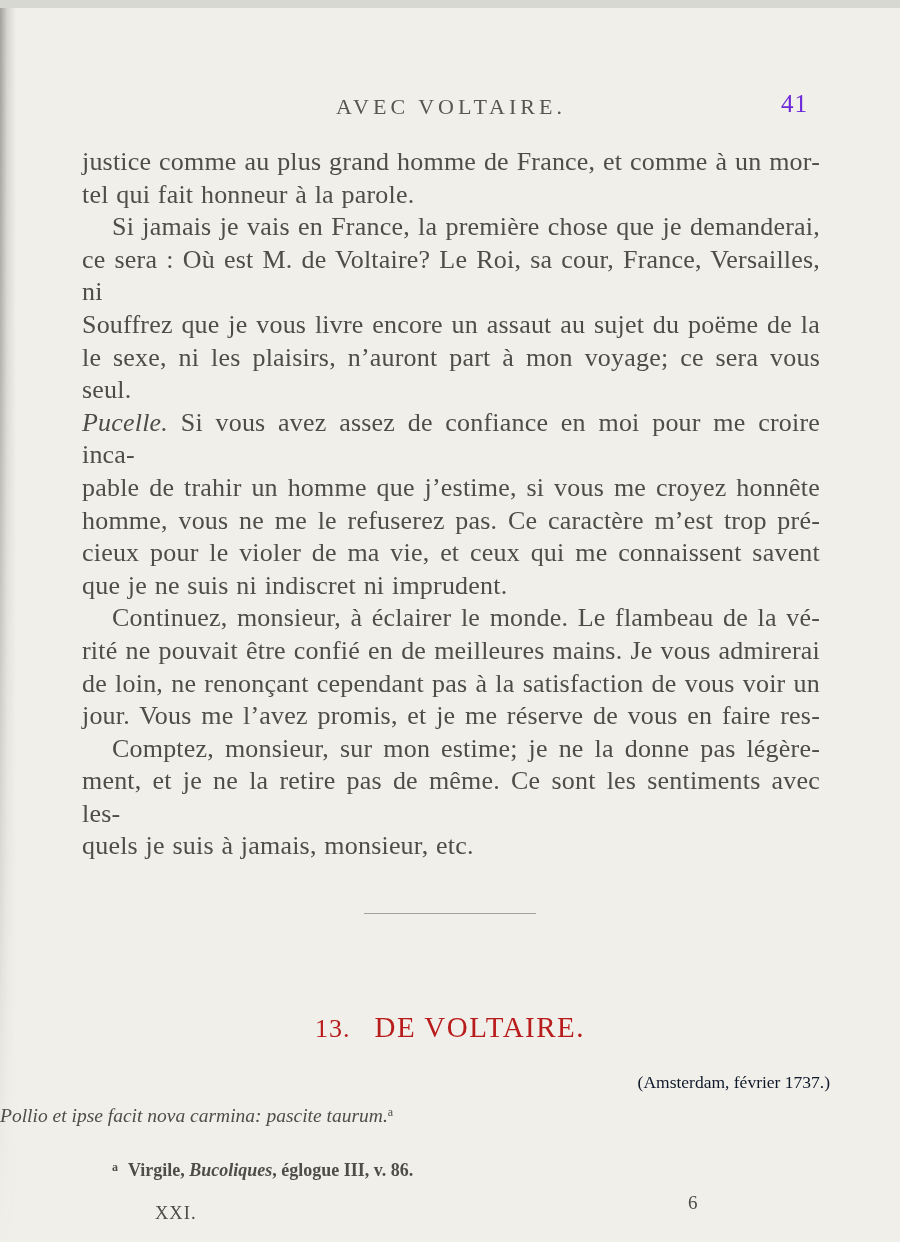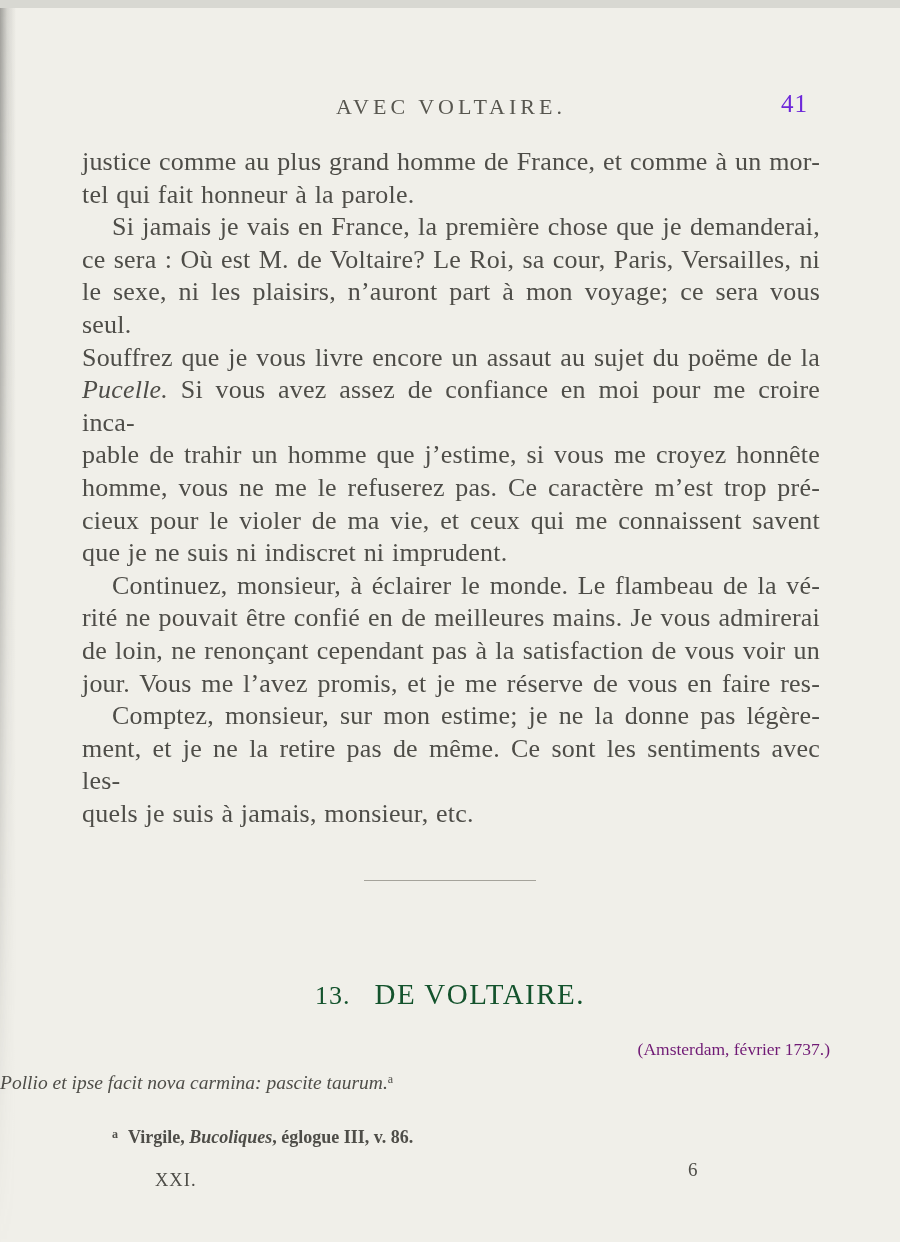--- a/index.html
+++ b/index.html
@@ -51,29 +51,29 @@
   .divider {
     width: 172px; height: 0;
     margin: 50px auto 0 auto;
     border-top: 1px solid #a5a39b;
   }
   .section-heading {
     margin-top: 96px;
     text-align: center;
     font-size: 29px;
     line-height: 34px;
-    color: #14532d;
+    color: #b91c1c;
     letter-spacing: 1.5px;
   }
   .section-heading .num { font-size: 26px; margin-right: 24px; letter-spacing: 1px; }
   .dateline {
     margin: 26px 70px 0 0;
     text-align: right;
     font-size: 17.5px;
-    color: #701a75;
+    color: #0f172a;
   }
   .mons { margin: 16px 80px 0 82px; }
   .mons .jline { line-height: 37px; font-size: 21.5px; }
   .dropcap {
     font-size: 35px;
     line-height: 1;
     vertical-align: -4px;
     color: #45443f;
   }
   .latin-quote {
@@ -114,23 +114,23 @@
   </div>
 
   <div class="bodytext">
     <div>
       <div class="jline">justice comme au plus grand homme de France, et comme à un mor-</div>
       <div class="jline last">tel qui fait honneur à la parole.</div>
     </div>
 
     <div>
       <div class="jline indent">Si jamais je vais en France, la première chose que je demanderai,</div>
-      <div class="jline">ce sera : Où est M. de Voltaire? Le Roi, sa cour, Paris, Versailles, ni</div>
+      <div class="jline">ce sera : Où est M. de Voltaire? Le Roi, sa cour, France, Versailles, ni</div>
+      <div class="jline">Souffrez que je vous livre encore un assaut au sujet du poëme de la</div>
       <div class="jline">le sexe, ni les plaisirs, n’auront part à mon voyage; ce sera vous seul.</div>
-      <div class="jline">Souffrez que je vous livre encore un assaut au sujet du poëme de la</div>
       <div class="jline"><em>Pucelle.</em> <span>Si vous avez assez de confiance en moi pour me croire inca-</span></div>
       <div class="jline">pable de trahir un homme que j’estime, si vous me croyez honnête</div>
       <div class="jline">homme, vous ne me le refuserez pas. Ce caractère m’est trop pré-</div>
       <div class="jline">cieux pour le violer de ma vie, et ceux qui me connaissent savent</div>
       <div class="jline last">que je ne suis ni indiscret ni imprudent.</div>
     </div>
 
     <div>
       <div class="jline indent">Continuez, monsieur, à éclairer le monde. Le flambeau de la vé-</div>
       <div class="jline">rité ne pouvait être confié en de meilleures mains. Je vous admirerai</div>

